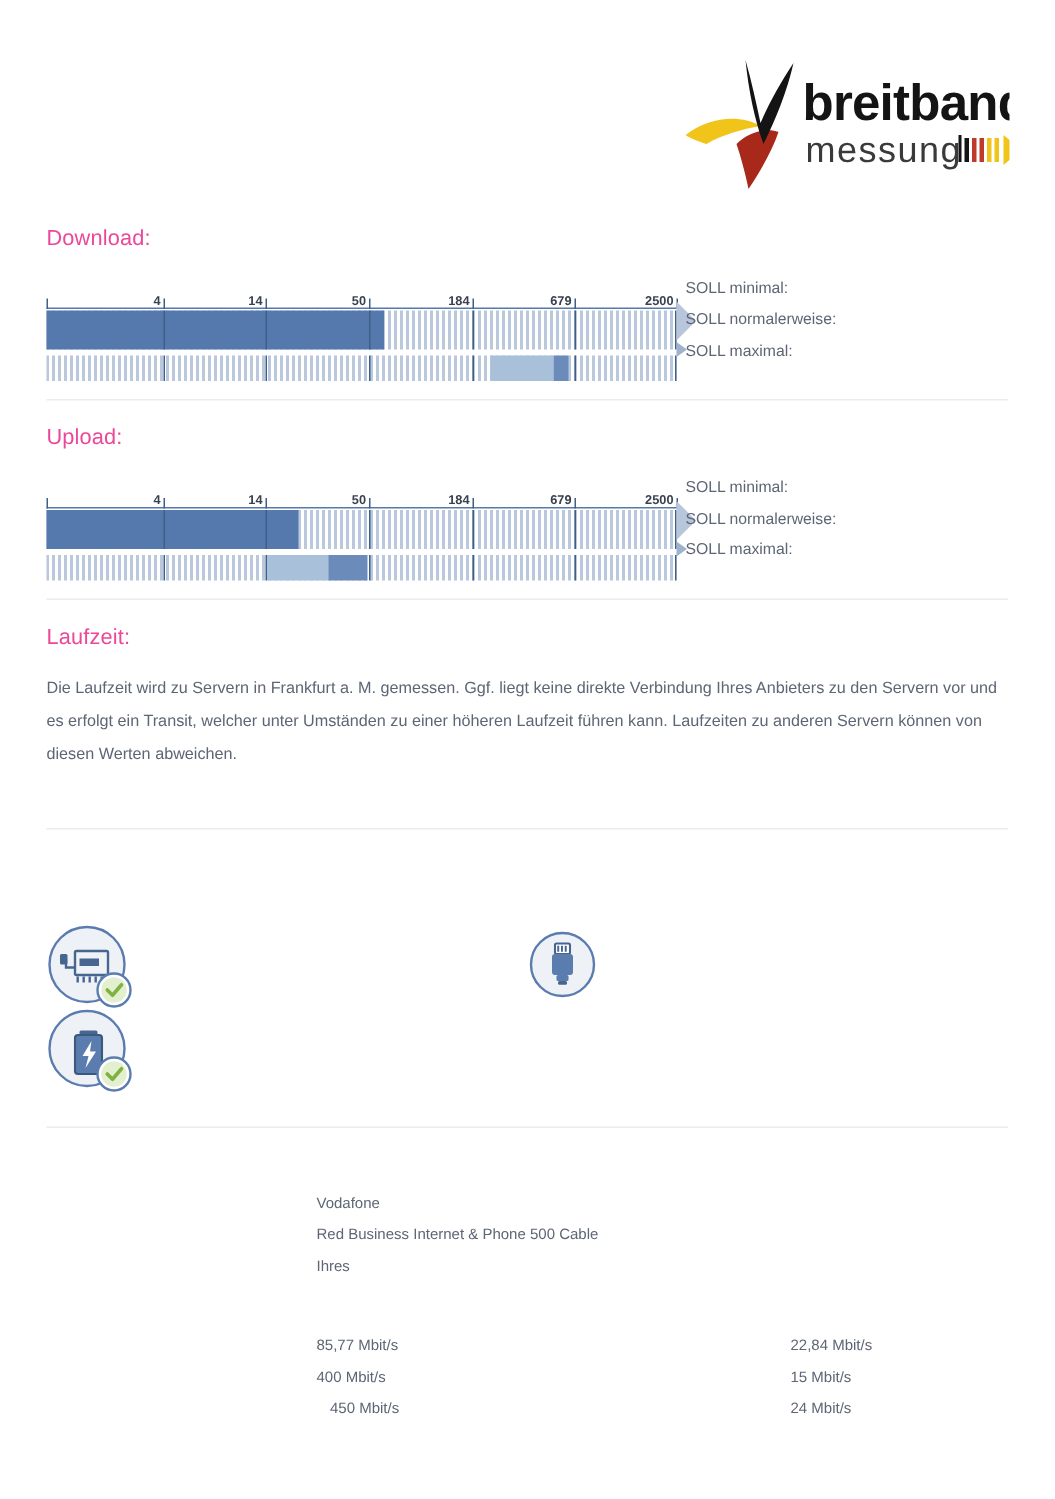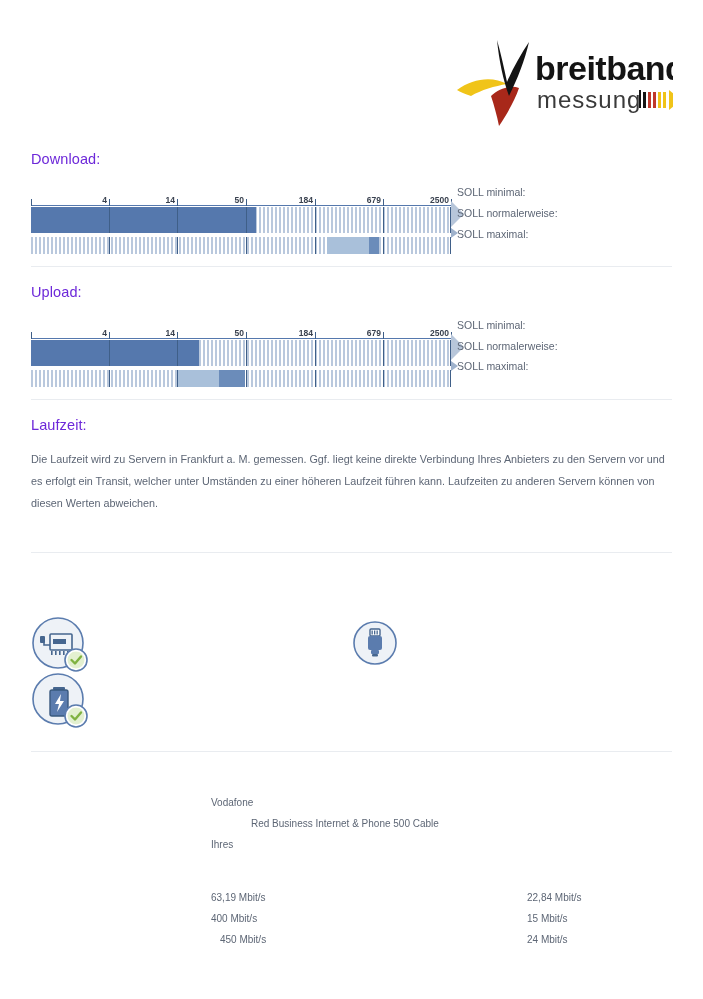--- a/index.html
+++ b/index.html
@@ -18,21 +18,21 @@
     position: absolute;
     left: 455px; top: 38px;
     width: 218px; height: 95px;
   }
   .logo-svg { display: block; }
 
   
   .section-title {
     position: absolute;
     font-size: 14.5px;
-    color: #6d28d9;
+    color: #ec4899;
     letter-spacing: .1px;
     white-space: nowrap;
   }
 
   
   .divider {
     position: absolute;
     left: 31px; width: 641px; height: 1px;
     background: #e9ecf0;
   }
@@ -322,24 +322,24 @@
       </g>
       <rect x="16" y="16" width="14" height="14" rx="2" fill="#5b7cae"></rect>
       <rect x="19" y="30" width="8" height="4" rx="1" fill="#5b7cae"></rect>
       <rect x="20" y="34" width="6" height="2.5" rx="1" fill="#46668f"></rect>
     </svg>
   </div>
 
   <div class="divider" style="top:751px;"></div>
 
   <div class="info-text" style="left:211px; top:797px;">Vodafone</div>
-  <div class="info-text" style="left:211px; top:818px;margin-left:40px;">Red Business Internet &amp; Phone 500 Cable</div>
+  <div class="info-text" style="left:211px; top:818px;">Red Business Internet &amp; Phone 500 Cable</div>
   <div class="info-text" style="left:211px; top:839px;">Ihres</div>
 
-  <div class="info-text" style="left:211px; top:892px;">63,19 Mbit/s</div>
+  <div class="info-text" style="left:211px; top:892px;">85,77 Mbit/s</div>
   <div class="info-text" style="left:211px; top:913px;">400 Mbit/s</div>
   <div class="info-text" style="left:220px; top:934px;">450 Mbit/s</div>
 
   <div class="info-text" style="left:527px; top:892px;">22,84 Mbit/s</div>
   <div class="info-text" style="left:527px; top:913px;">15 Mbit/s</div>
   <div class="info-text" style="left:527px; top:934px;">24 Mbit/s</div>
 
 </div>
 
 </body></html>

